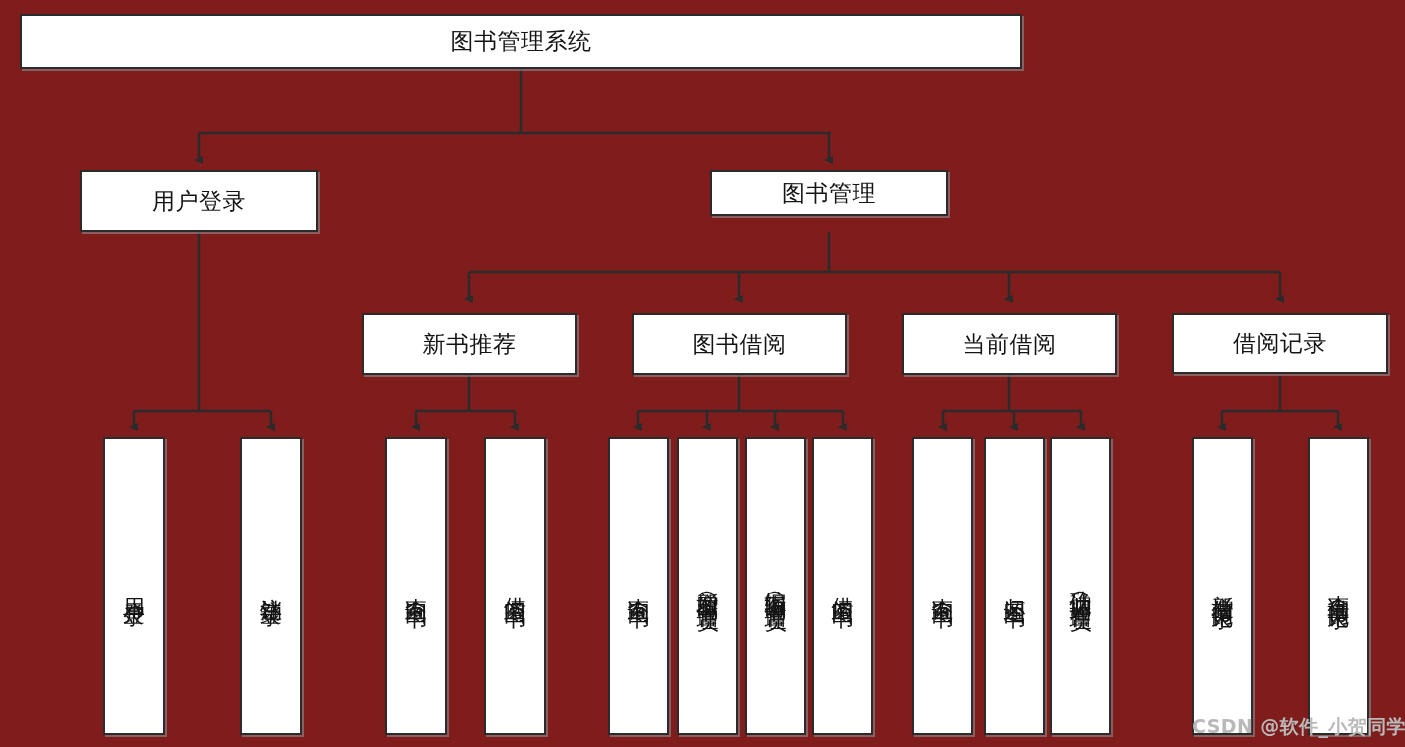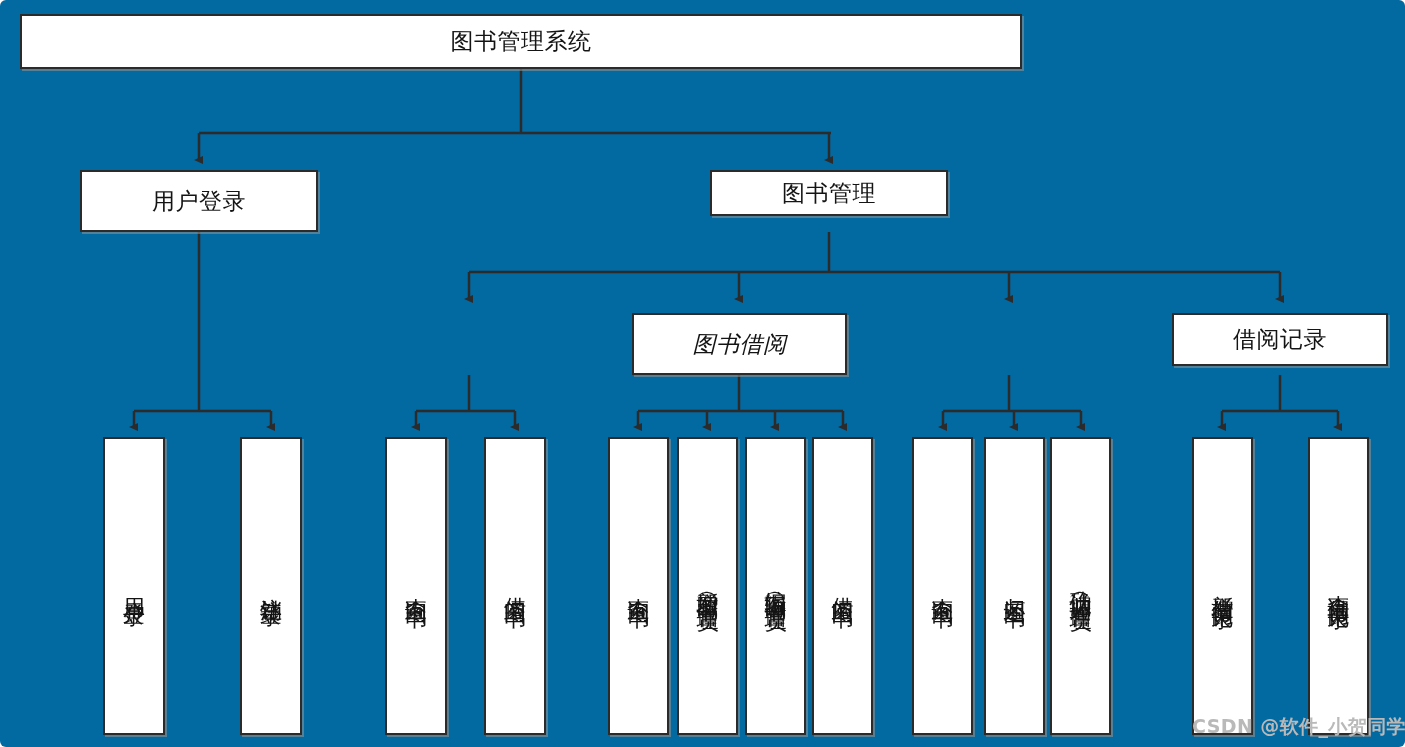--- a/index.html
+++ b/index.html
@@ -8,23 +8,22 @@
     background: #ffffff;
   }
   body {
     font-family: "DejaVu Sans", "Liberation Sans", sans-serif;
     color: #1a1a1a;
   }
   #canvas {
     position: relative;
     width: 1405px;
     height: 747px;
-    background: #0369a1;
+    background: #7f1d1d;
     overflow: hidden;
-    border-radius: 6px;
   }
   svg.edges {
     position: absolute;
     left: 0;
     top: 0;
     width: 1405px;
     height: 747px;
     pointer-events: none;
   }
   .node {
@@ -124,24 +123,30 @@
     <span class="label">图书管理系统</span>
   </div>
 
   <div class="node" style="left:80px; top:170px; width:238px; height:62px;">
     <span class="label">用户登录</span>
   </div>
   <div class="node" style="left:710px; top:170px; width:238px; height:46px;">
     <span class="label">图书管理</span>
   </div>
 
-  <div class="node" style="left:632px; top:313px; width:215px; height:62px;font-style:italic;">
+  <div class="node" style="left:362px; top:313px; width:215px; height:62px;">
+    <span class="label">新书推荐</span>
+  </div>
+  <div class="node" style="left:632px; top:313px; width:215px; height:62px;">
     <span class="label">图书借阅</span>
   </div>
-  <div class="node" style="left:1172px; top:313px; width:216px; height:53px;">
+  <div class="node" style="left:902px; top:313px; width:215px; height:62px;">
+    <span class="label">当前借阅</span>
+  </div>
+  <div class="node" style="left:1172px; top:313px; width:216px; height:61px;">
     <span class="label">借阅记录</span>
   </div>
 
   <div class="node leaf" style="left:103px; top:437px; width:62px; height:298px;">
     <span class="label">用户登录</span>
   </div>
   <div class="node leaf" style="left:240px; top:437px; width:62px; height:298px;">
     <span class="label">注销登录</span>
   </div>
   <div class="node leaf" style="left:385px; top:437px; width:62px; height:298px;">

